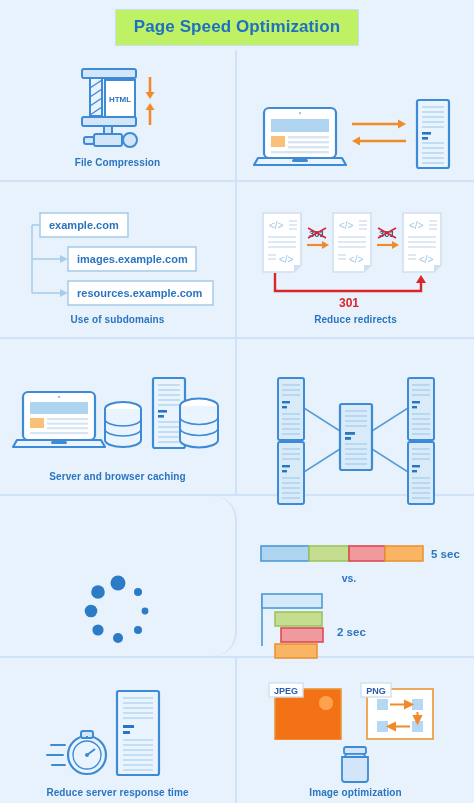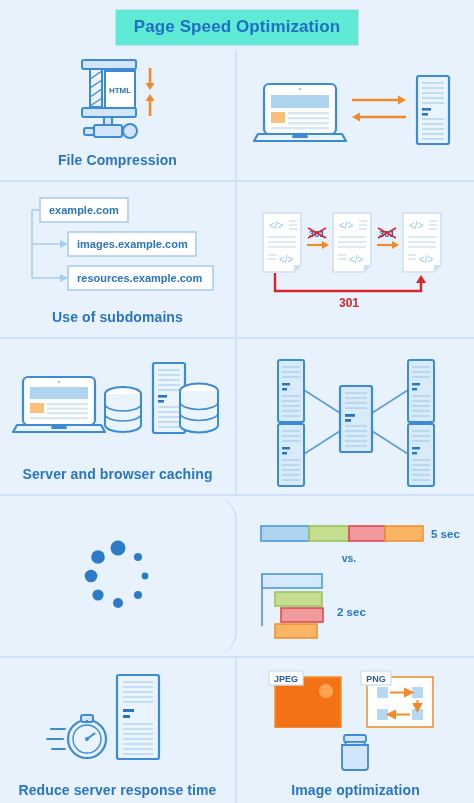--- a/index.html
+++ b/index.html
@@ -11,21 +11,21 @@
     position:relative;
   }
   .infographic{width:474px;height:803px;position:relative;}
 
   
   .title-wrap{
     position:absolute;top:9px;left:0;width:474px;
     display:flex;justify-content:center;
   }
   .title-box{
-    background:#5eead4;
+    background:#bef264;
     border:1px solid #c8dcf2;
     padding:7px 18px 8px 18px;
     border-radius:1px;
   }
   .title-box span{
     font-size:17px;font-weight:bold;color:#1f6fc4;letter-spacing:.1px;
     white-space:nowrap;
   }
 
   
@@ -39,25 +39,25 @@
   .row:last-child{border-bottom:none;}
   .cell{
     width:237px;box-sizing:border-box;
     display:flex;flex-direction:column;
     align-items:center;justify-content:flex-start;
     position:relative;
   }
   .cell.left{border-right:2px solid #cfe2f7;}
   .art{
     flex:1 1 auto;width:100%;
-    display:flex;align-items:center;justify-content:center;
+    display:flex;align-items:flex-end;justify-content:center;
     position:relative;
   }
   .caption{
-    font-size:14px;font-weight:bold;color:#2a75c0;
+    font-size:10px;font-weight:bold;color:#2a75c0;
     text-align:center;padding-bottom:12px;padding-top:2px;
     letter-spacing:.1px;white-space:nowrap;
   }
 
   .r1 .cell{height:130px;}
   .r2 .cell{height:155px;}
   .r3 .cell{height:155px;}
   .r4 .cell{height:160px;border-radius:24px;}
   .r5 .cell{height:152px;}
 
@@ -223,20 +223,21 @@
               <line x1="117" y1="21" x2="135" y2="31" stroke="#d8252a" stroke-width="1.6"></line>
             </g>
 
             <g>
               <path d="M14 66 V84 H160 V76" fill="none" stroke="#d8252a" stroke-width="2.4"></path>
               <path d="M160 68 l-5 8 h10 z" fill="#d8252a"></path>
               <text x="88" y="100" font-family="Liberation Sans, sans-serif" font-size="12" font-weight="bold" fill="#d8252a" text-anchor="middle">301</text>
             </g>
           </svg>
         </div>
+        <div class="caption">Reduce redirects</div>
       </div>
     </div>
 
     <div class="row r3">
 
       <div class="cell left">
         <div class="art">
           <svg width="205" height="105" viewBox="0 0 205 105">
 
             <g>

